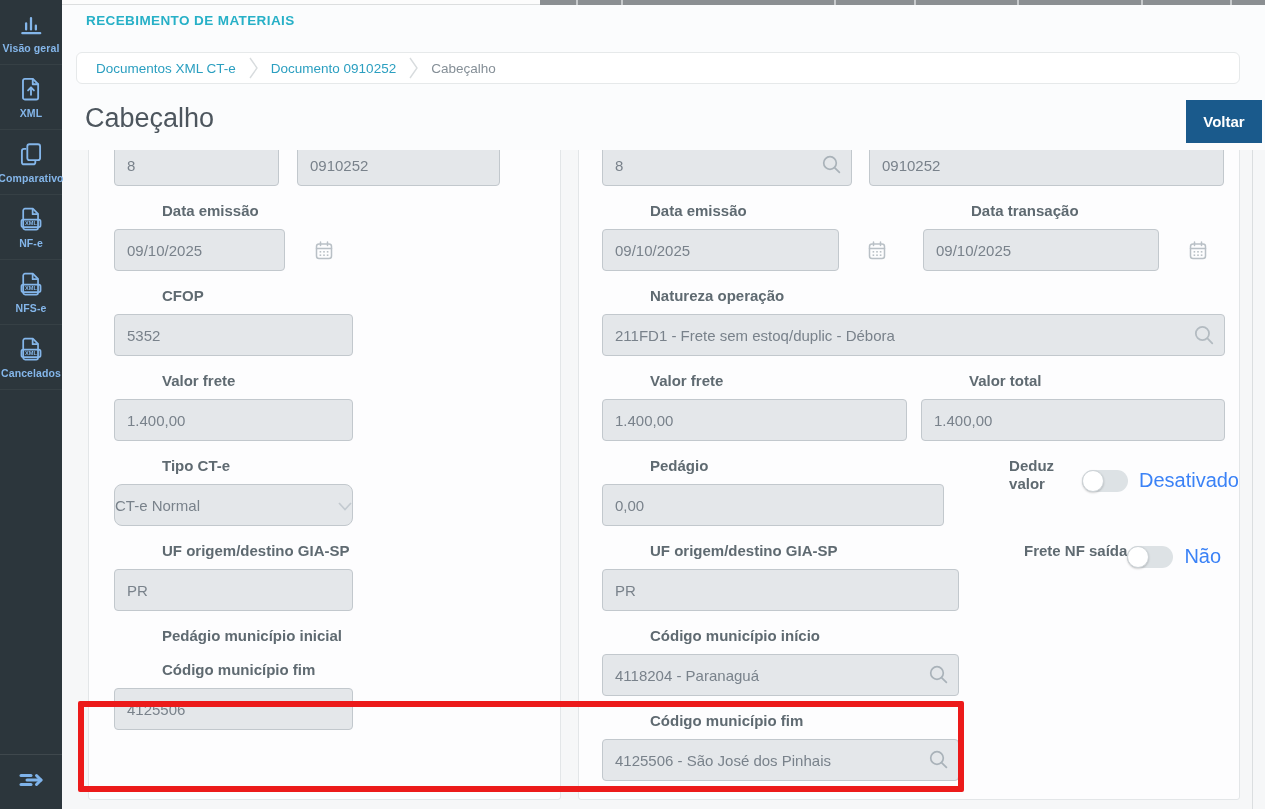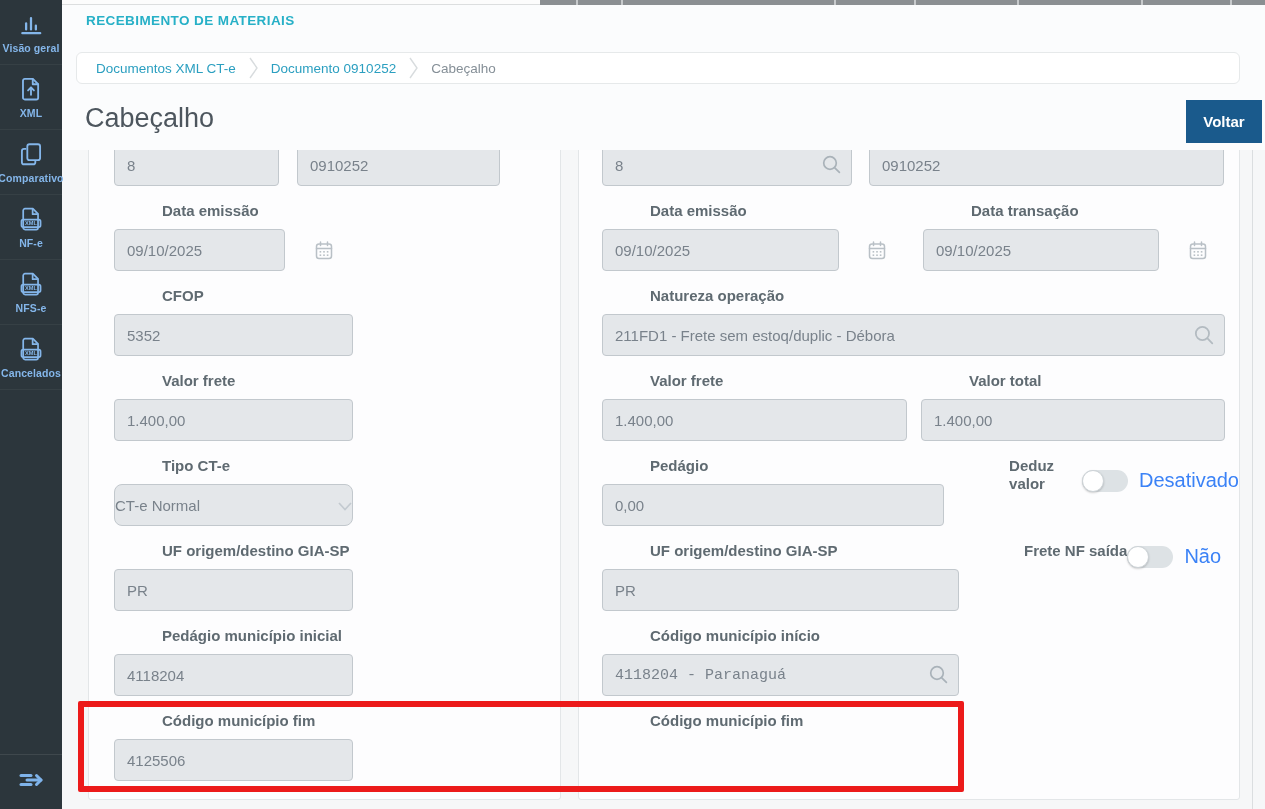--- a/index.html
+++ b/index.html
@@ -232,21 +232,20 @@
       </div>
     </div>
 
     <div class="grp" style="width:239px">
       <label class="flbl">UF origem/destino GIA-SP</label>
       <input class="inp" readonly="" value="PR" style="">
     </div>
 
     <div class="grp" style="width:239px">
       <label class="flbl">Pedágio município inicial</label>
-      <input class="inp" readonly="" value="4118204" style="">
     </div>
 
     <div class="grp" style="width:239px">
       <label class="flbl">Código município fim</label>
       <input class="inp" readonly="" value="4125506" style="">
     </div>
   </div>
 
   <div class="card card-right">
     <div class="row1">
@@ -363,31 +362,40 @@
               <span class="knob"></span>
             </span>
           <span class="tstate">Não</span>
         </div>
       </div>
     </div>
 
     <div class="grp" style="width:357px">
       <label class="flbl">Código município início</label>
       <div class="iwrap">
-        <input class="inp" readonly="" style="padding-right: 20px; font-family: Liberation Mono, monospace;" value="4118204 - Paranaguá">
+        <input class="inp" readonly="" style="padding-right: 20px;" value="4118204 - Paranaguá">
         <span class="search-ic">
           <svg width="21" height="21" viewBox="0 0 21 21" fill="none" stroke="#a9b2b9" stroke-width="1.7" stroke-linecap="round">
               <circle cx="9" cy="9" r="6.3"></circle>
               <path d="m13.8 13.8 4.6 4.6"></path>
             </svg>
         </span>
       </div>
     </div>
 
     <div class="grp" style="width:357px">
       <label class="flbl">Código município fim</label>
+      <div class="iwrap">
+        <input class="inp" readonly="" style="padding-right: 36px;" value="4125506 - São José dos Pinhais">
+        <span class="search-ic">
+          <svg width="21" height="21" viewBox="0 0 21 21" fill="none" stroke="#a9b2b9" stroke-width="1.7" stroke-linecap="round">
+              <circle cx="9" cy="9" r="6.3"></circle>
+              <path d="m13.8 13.8 4.6 4.6"></path>
+            </svg>
+        </span>
+      </div>
     </div>
   </div>
 </div>
 
 <div class="scroll-line"></div>
 
 <div class="red-box"></div>
 
 </body></html>

